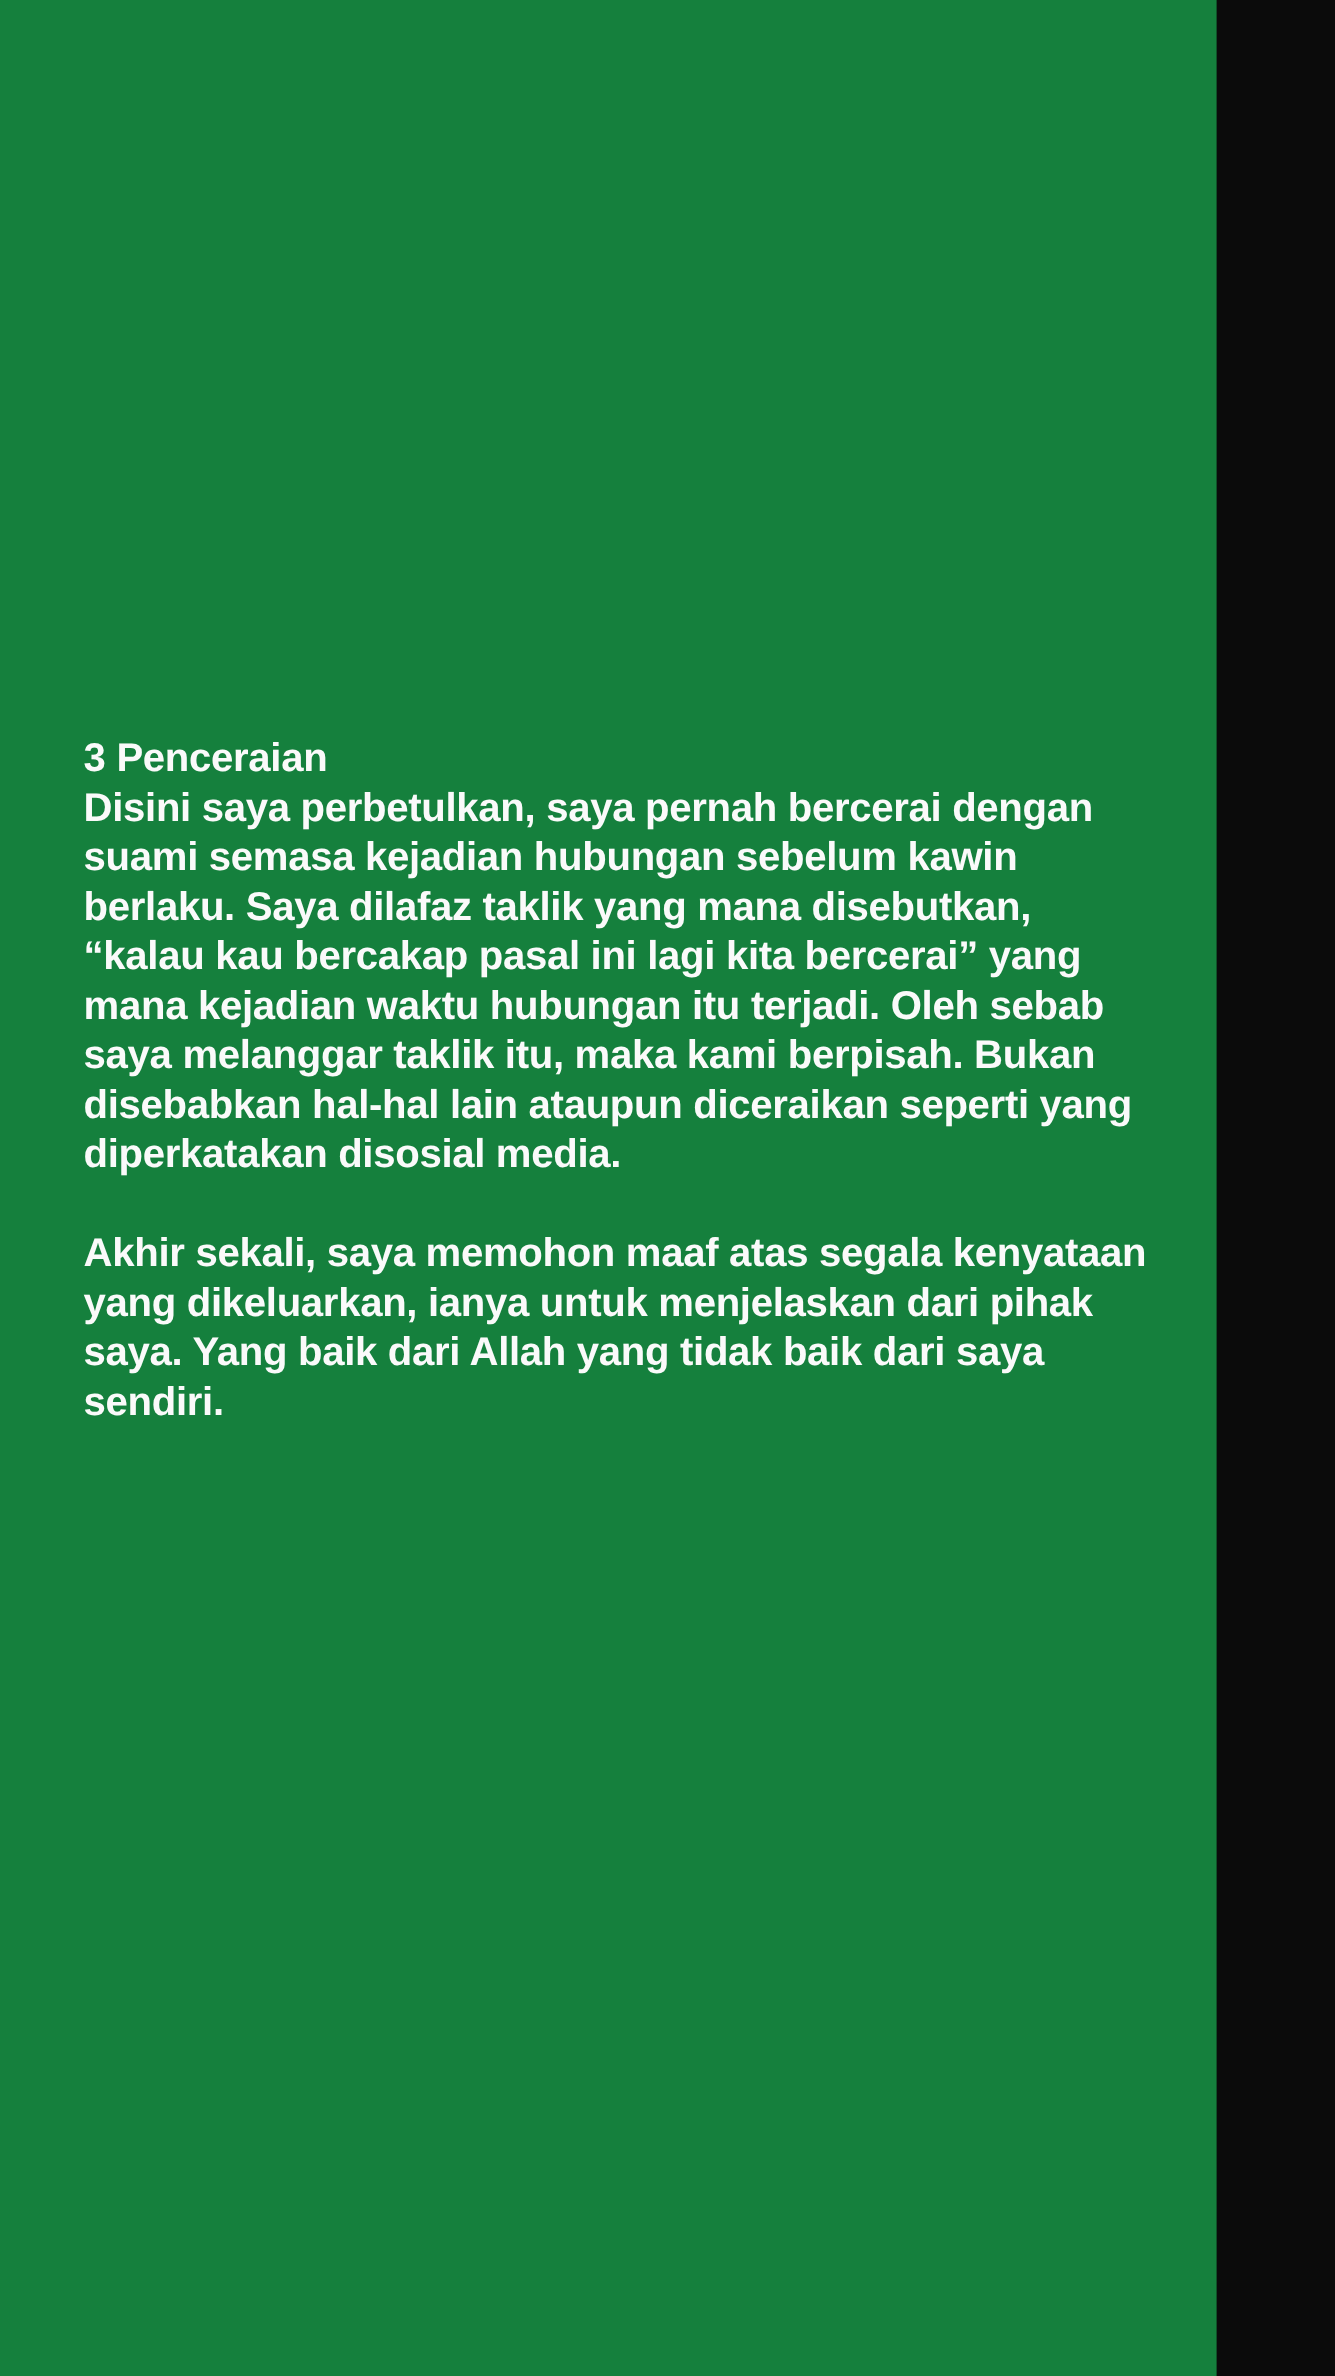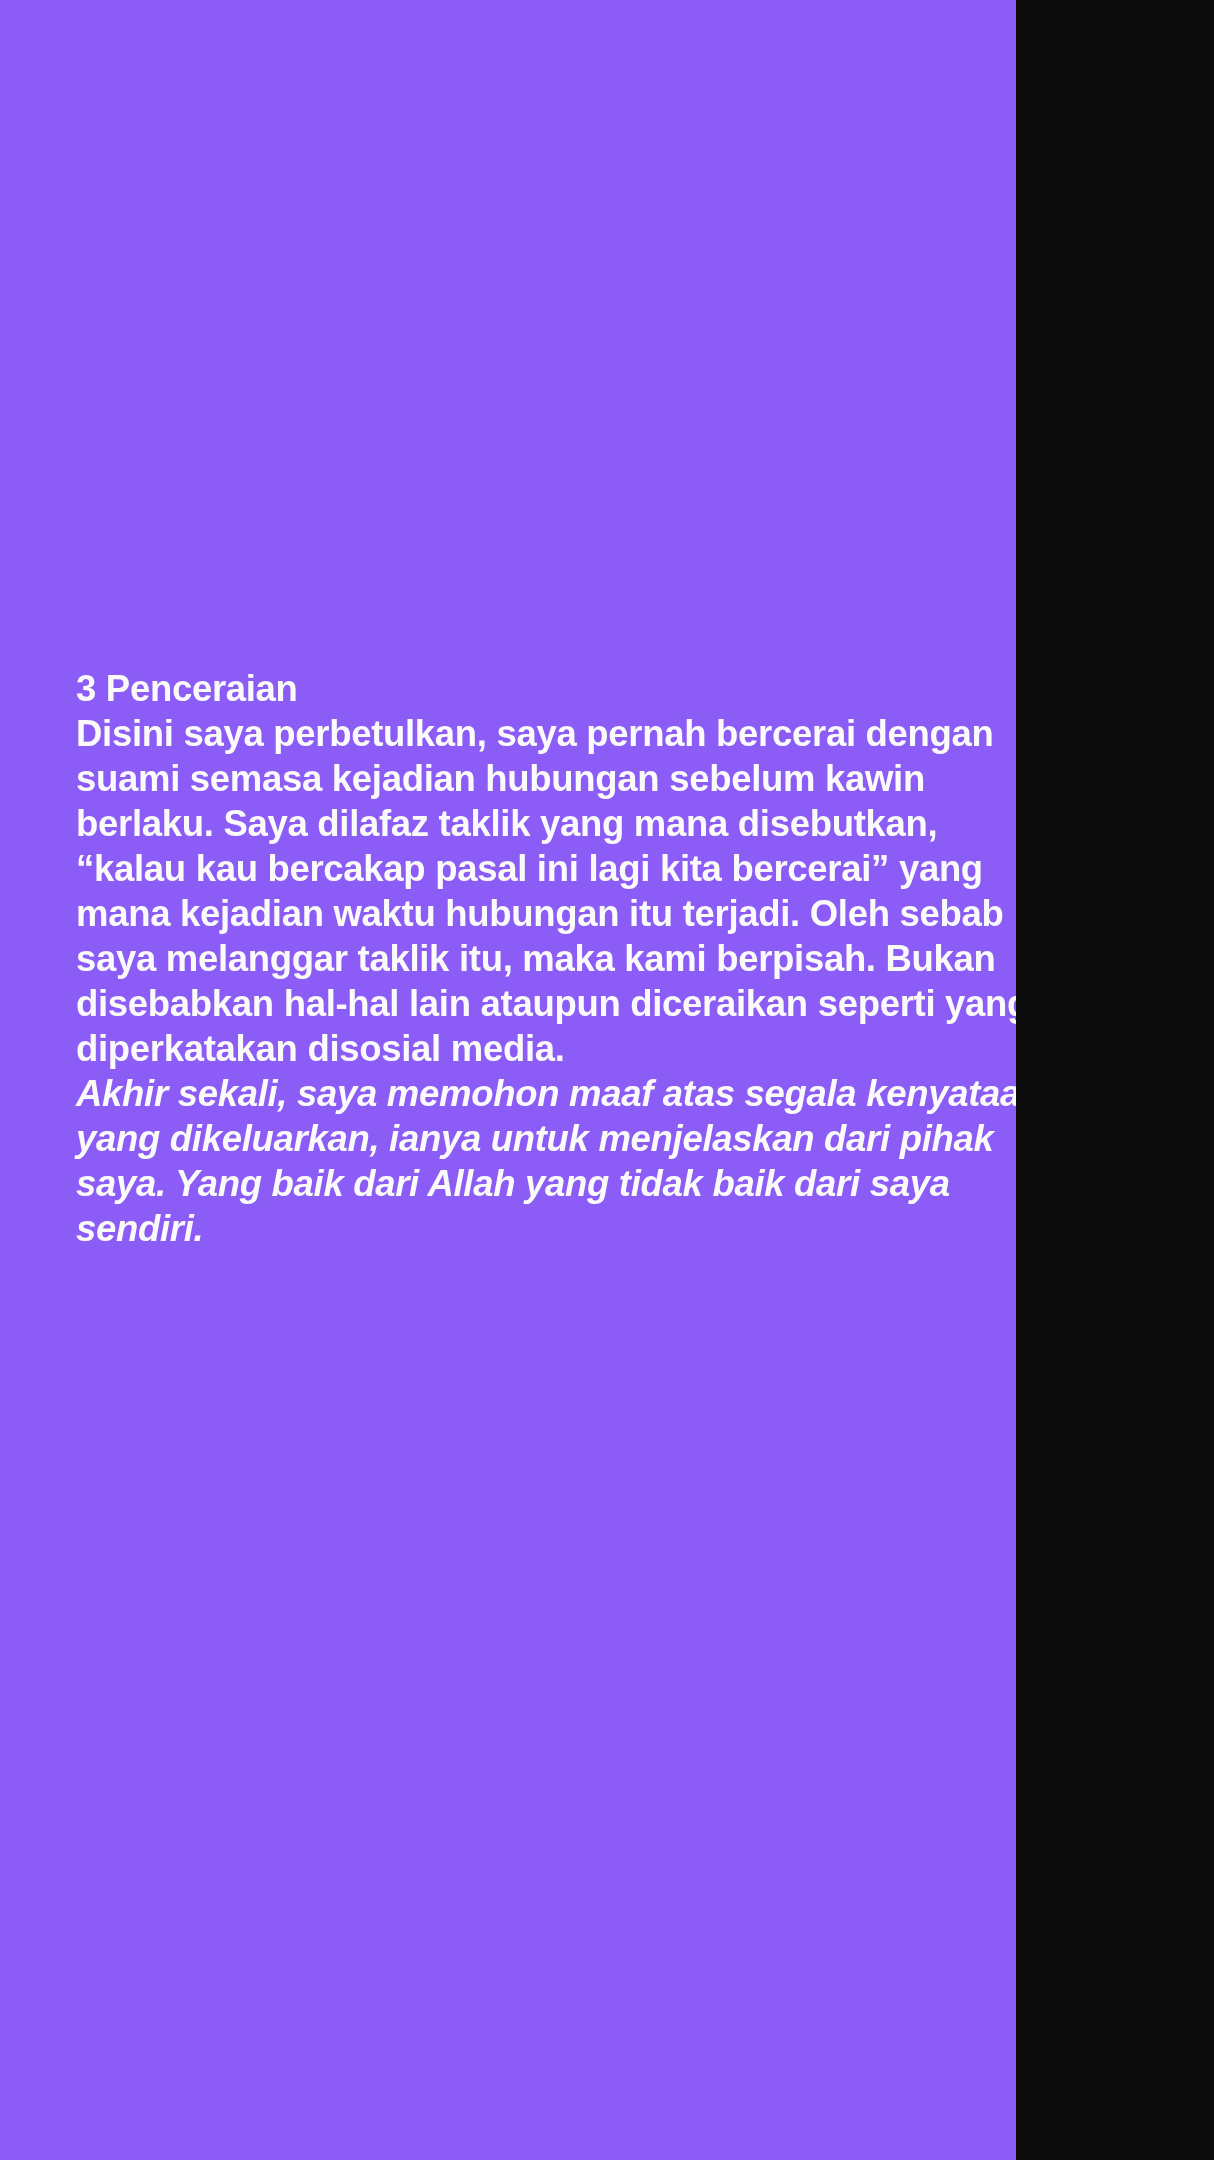--- a/index.html
+++ b/index.html
@@ -2,23 +2,23 @@
 <html><head>
 <meta charset="utf-8">
 <style>
   html, body {
     margin: 0;
     padding: 0;
     background: #0b0b0b;
   }
   .page {
     position: relative;
-    width: 1016px;
+    width: 1106px;
     height: 2160px;
-    background: #8b5cf6;
+    background: #15803d;
     overflow: hidden;
     font-family: "Liberation Sans", sans-serif;
   }
   .text-block {
     position: absolute;
     left: 76px;
     top: 666px;
     width: 1110px;
     color: #fafafa;
     font-weight: 700;
@@ -26,21 +26,21 @@
     line-height: 45px;
     letter-spacing: -0.3px;
   }
   .heading {
     white-space: pre-line;
   }
   .para {
     white-space: pre-line;
   }
   .para + .para {
-    font-style: italic;
+    margin-top: 45px;
   }
 </style>
 </head>
 <body>
 
 <div class="page">
   <div class="text-block">
     <div class="heading">3 Penceraian</div>
     <div class="para">Disini saya perbetulkan, saya pernah bercerai dengan
 suami semasa kejadian hubungan sebelum kawin

